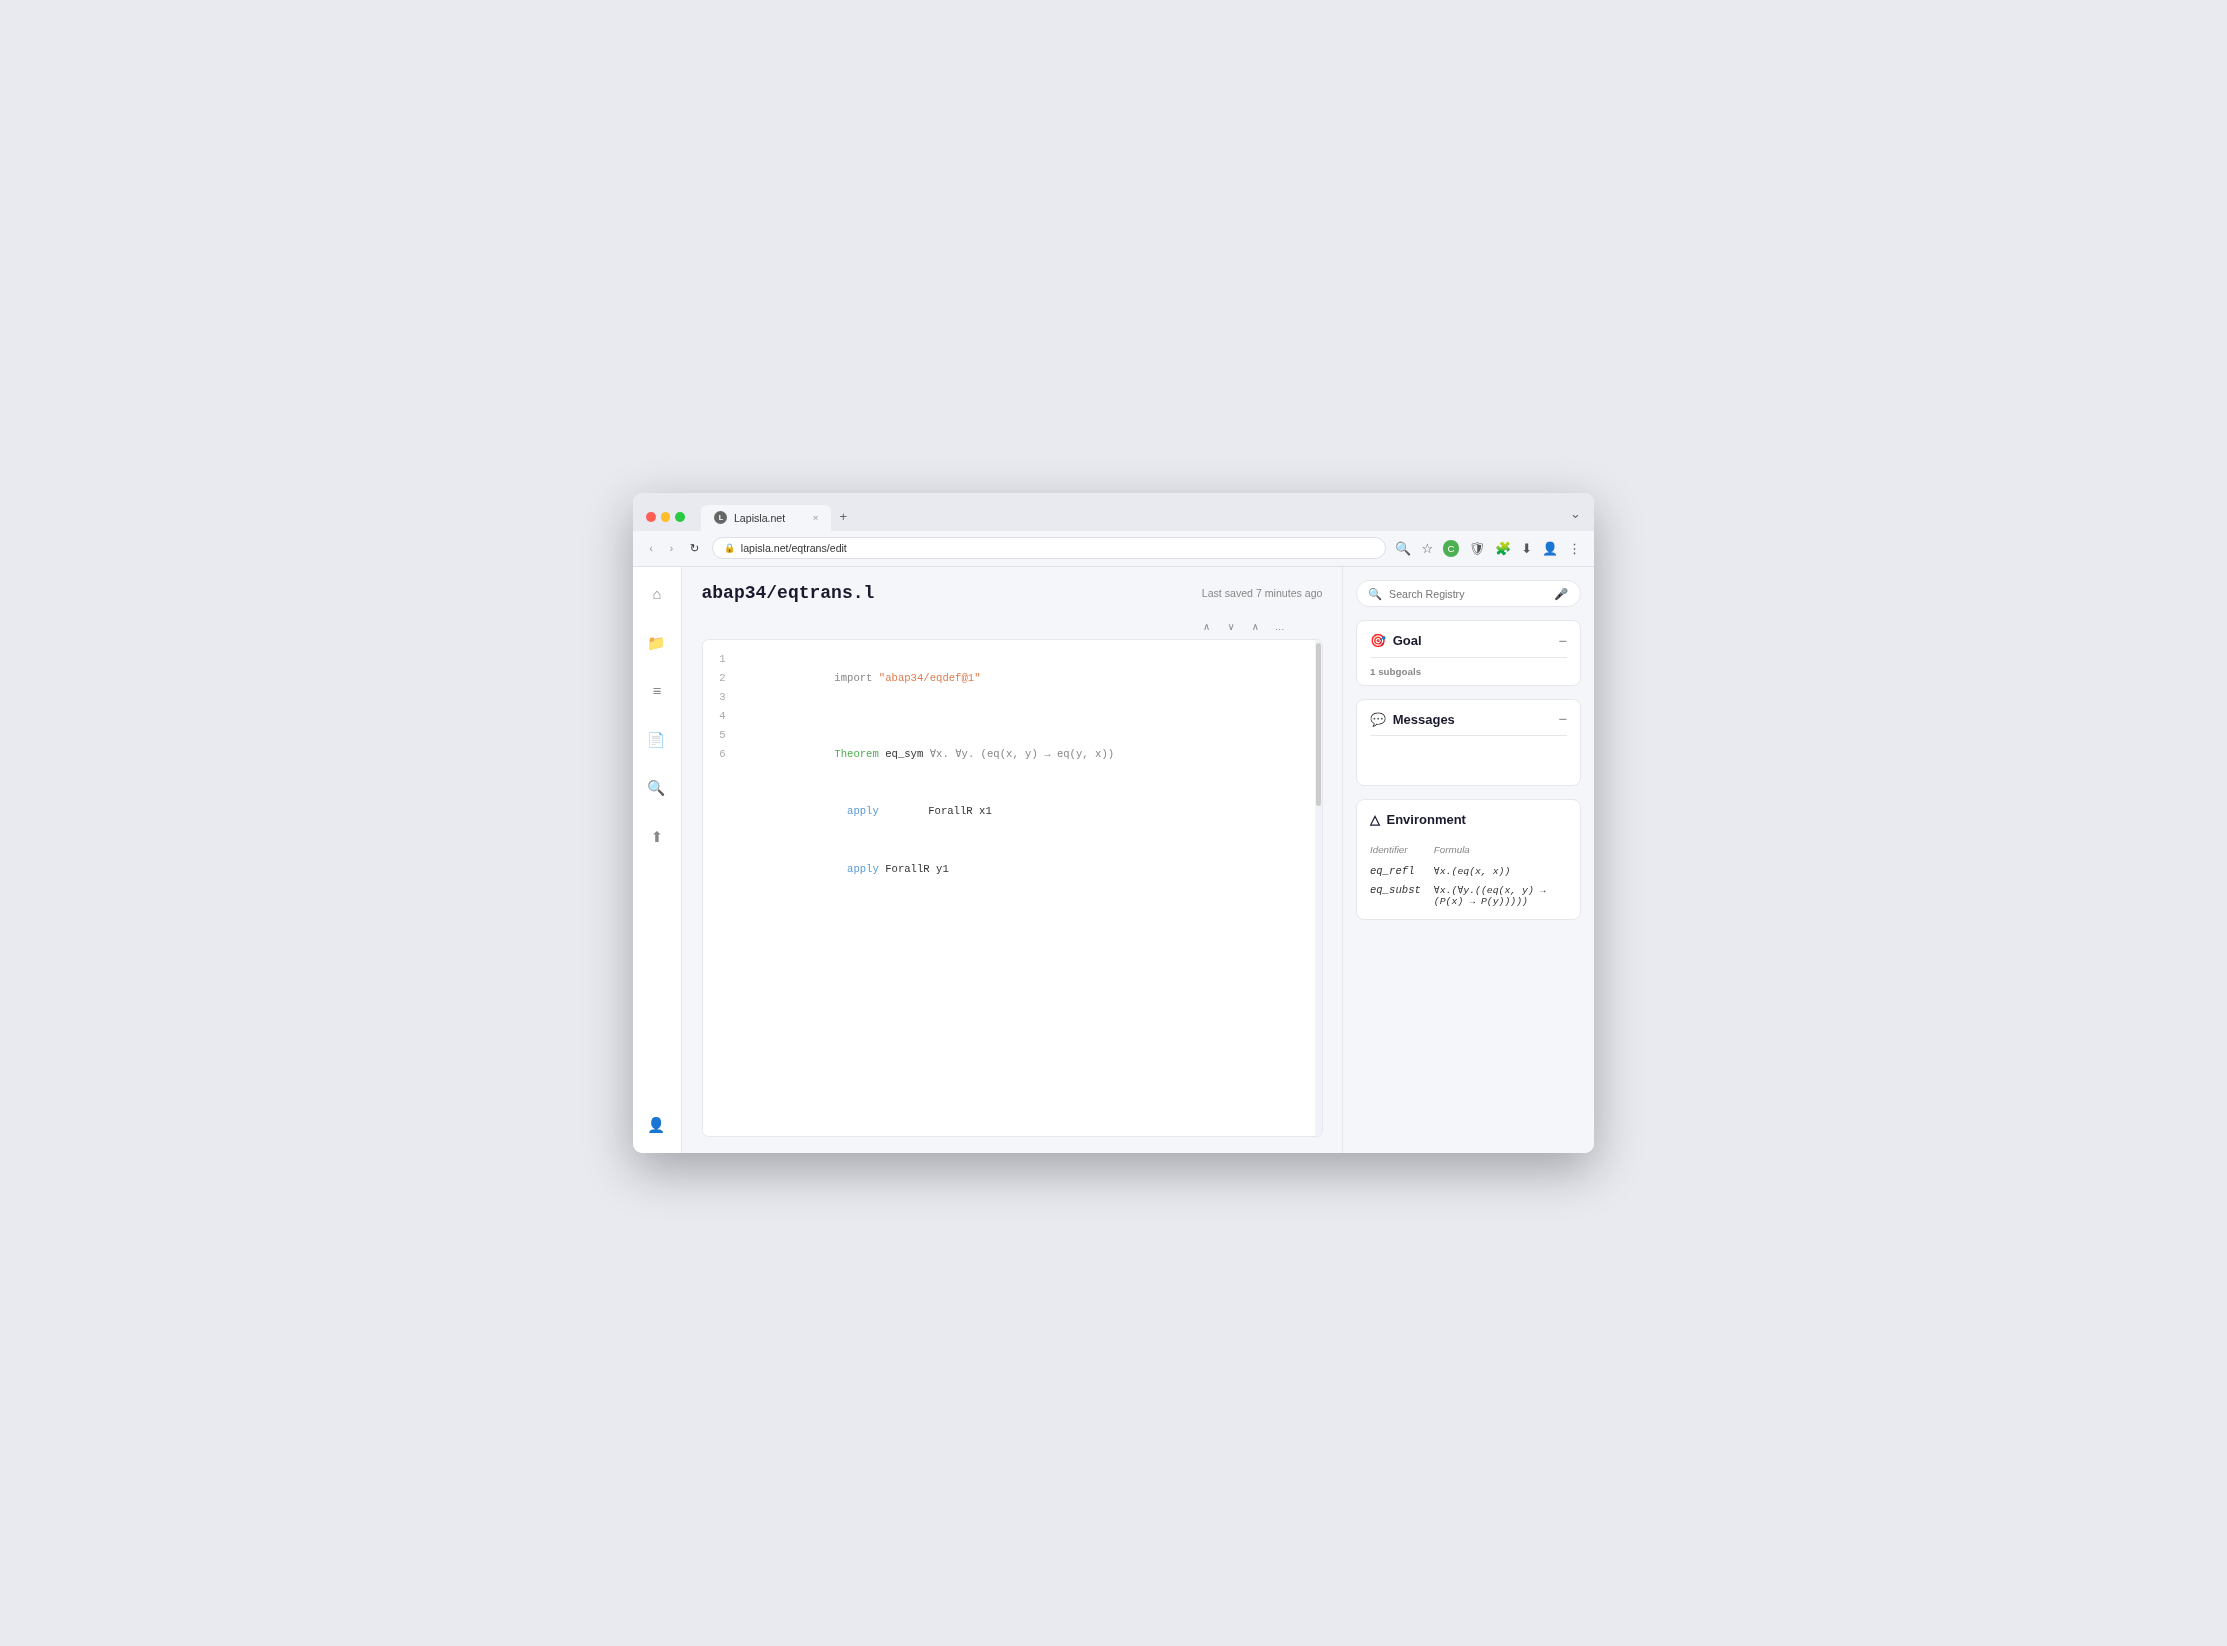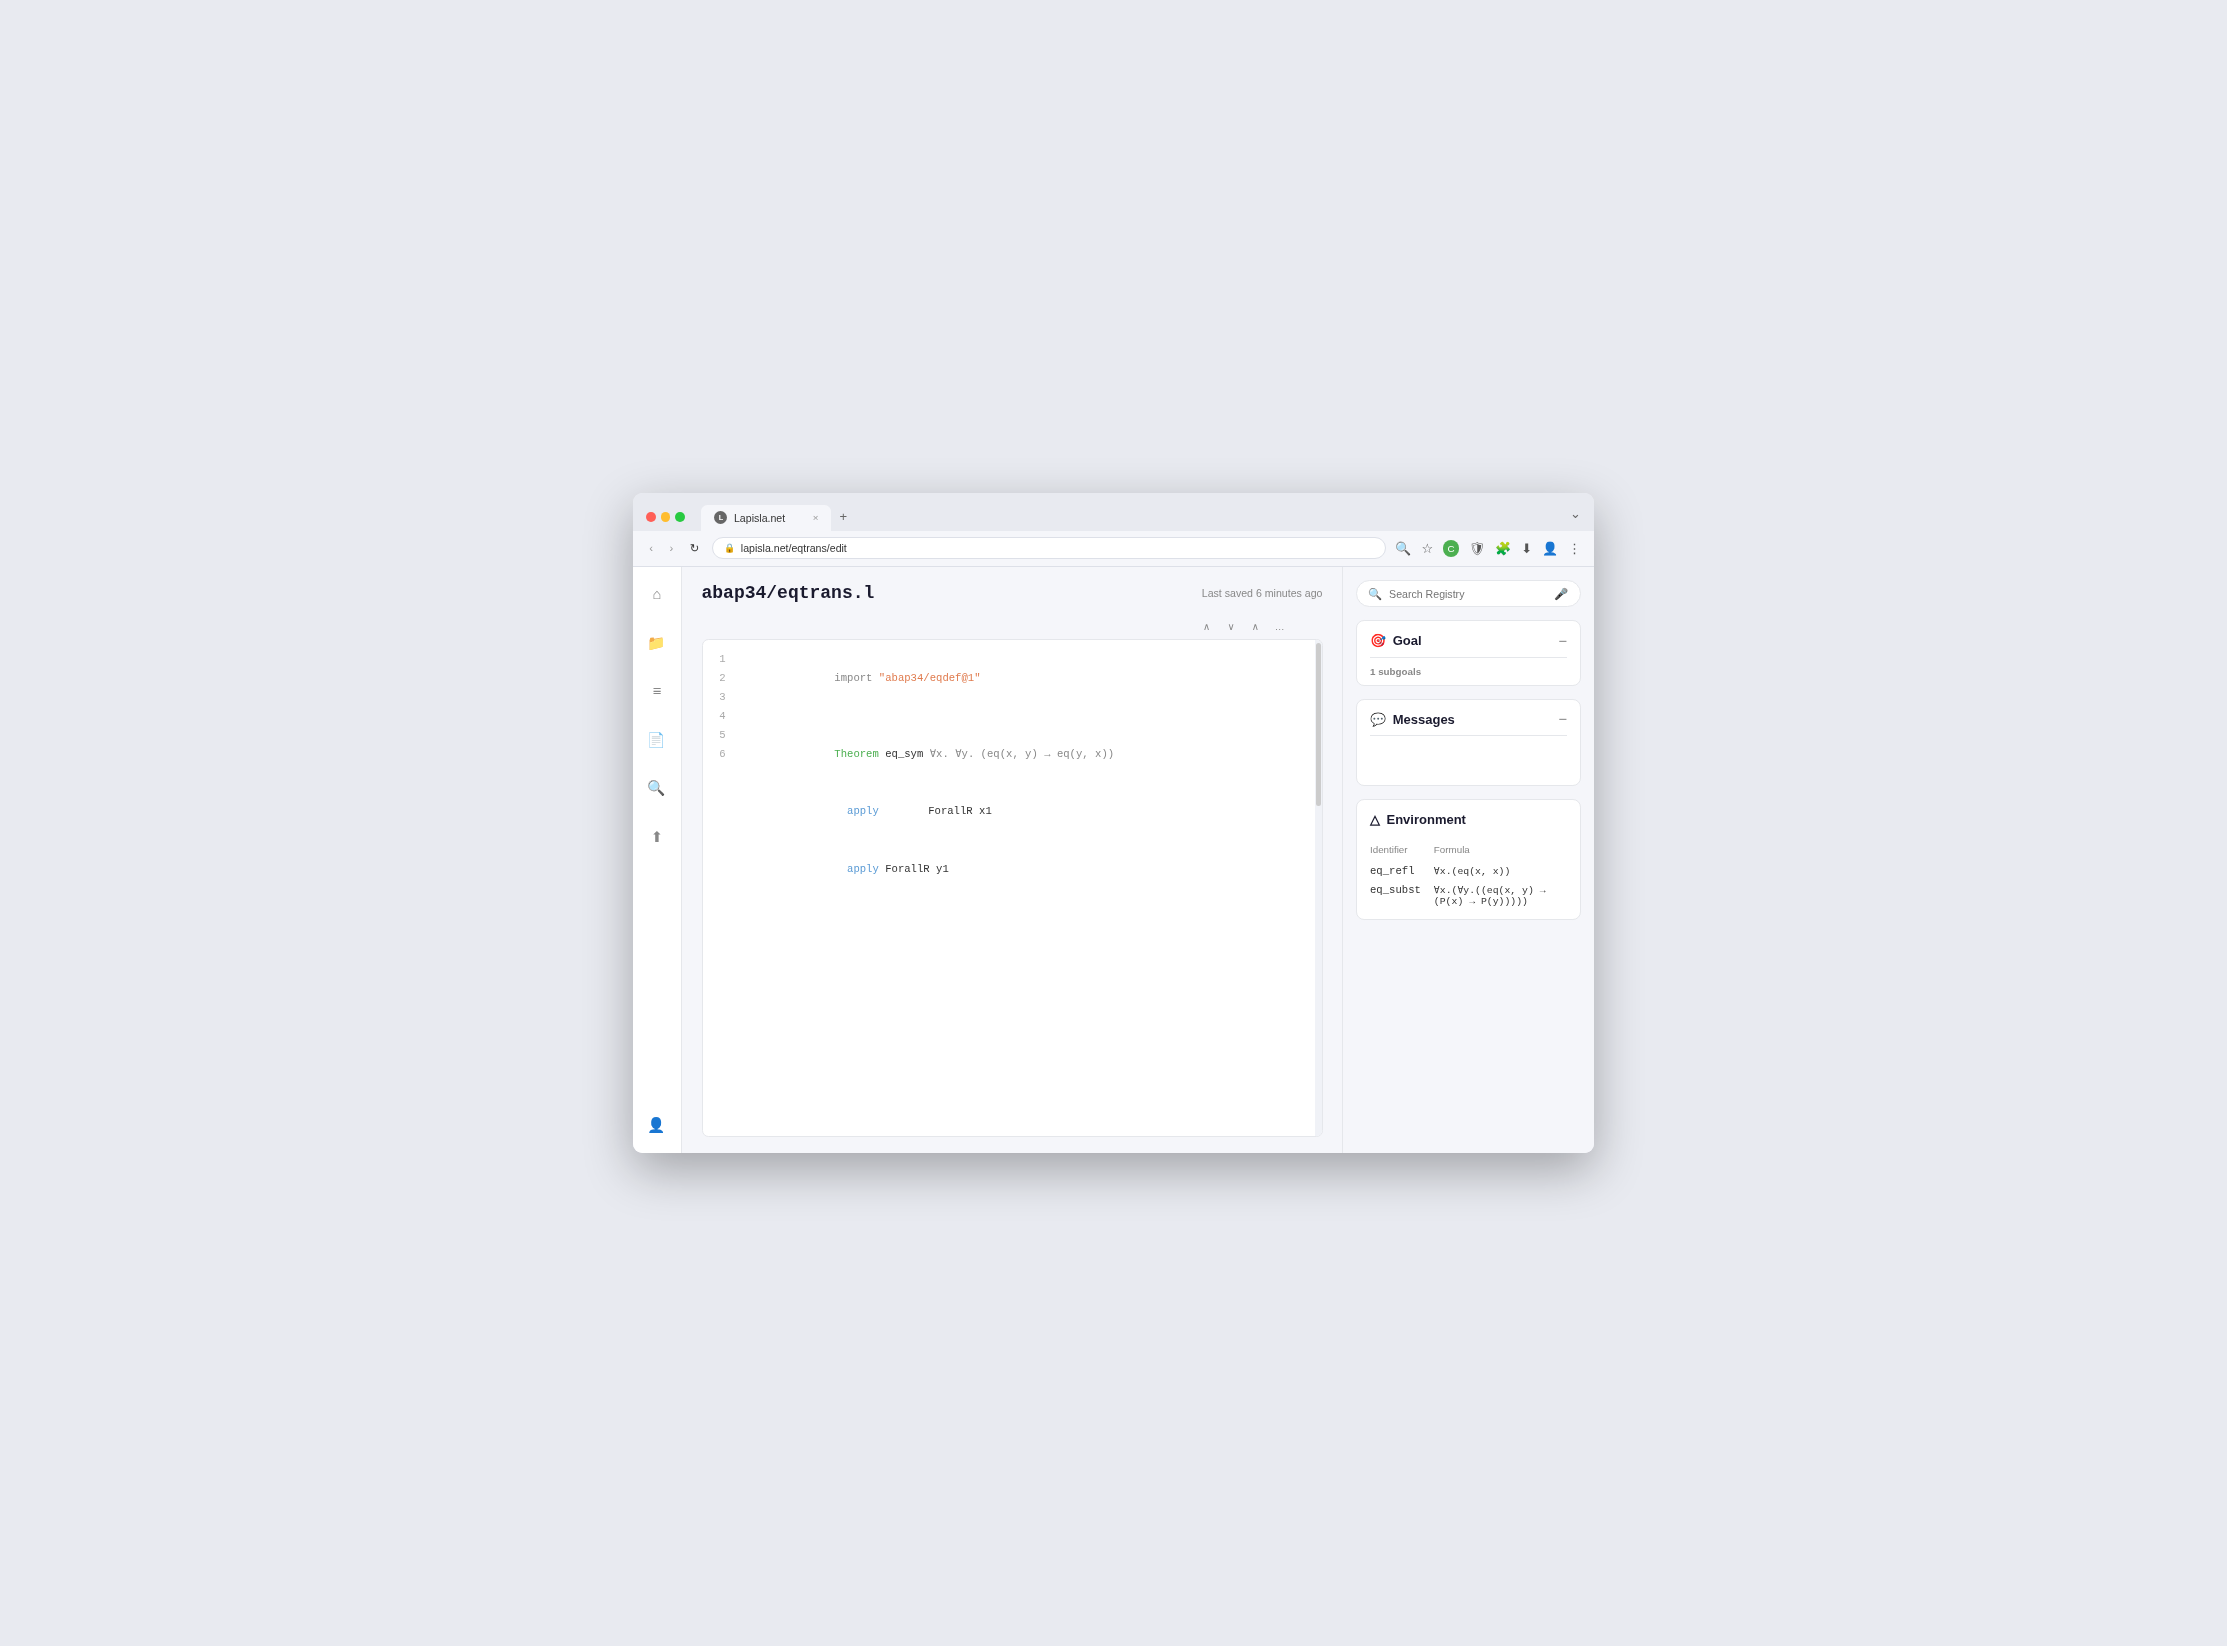--- a/index.html
+++ b/index.html
@@ -316,21 +316,21 @@
       height: 1.6px;
       background: #333;
       margin: 6.5px 0;
       width: 114px;
     }
     .messages-content {
       padding: 13px;
       min-height: 49px;
     }
     .environment-section { padding: 9.8px 13px; }
-    .env-table { width: 100%; border-collapse: collapse; }
+    .env-table { width: 100%; border-collapse: collapse; font-style: italic; }
     .env-table th {
       text-align: left;
       font-size: 9.8px;
       color: #888;
       font-weight: 500;
       padding-bottom: 6.5px;
     }
     .env-table td {
       font-size: 10.6px;
       color: #333;
@@ -399,21 +399,21 @@
       <div class="sidebar-icon">≡</div>
       <div class="sidebar-icon">📄</div>
       <div class="sidebar-icon">🔍</div>
       <div class="sidebar-icon">⬆</div>
       <div class="sidebar-icon" style="margin-top:auto;">👤</div>
     </div>
 
     <div class="editor-container">
       <div class="editor-header">
         <h1 class="file-title">abap34/eqtrans.l</h1>
-        <span class="save-status">Last saved 6 minutes ago</span>
+        <span class="save-status">Last saved 7 minutes ago</span>
       </div>
       <div class="editor-toolbar">
         <div class="editor-toolbar-btn">∧</div>
         <div class="editor-toolbar-btn">∨</div>
         <div class="editor-toolbar-btn">∧</div>
         <div class="editor-toolbar-btn">…</div>
       </div>
       <div class="code-editor">
         <div class="code-content">
           <div class="line-numbers">

